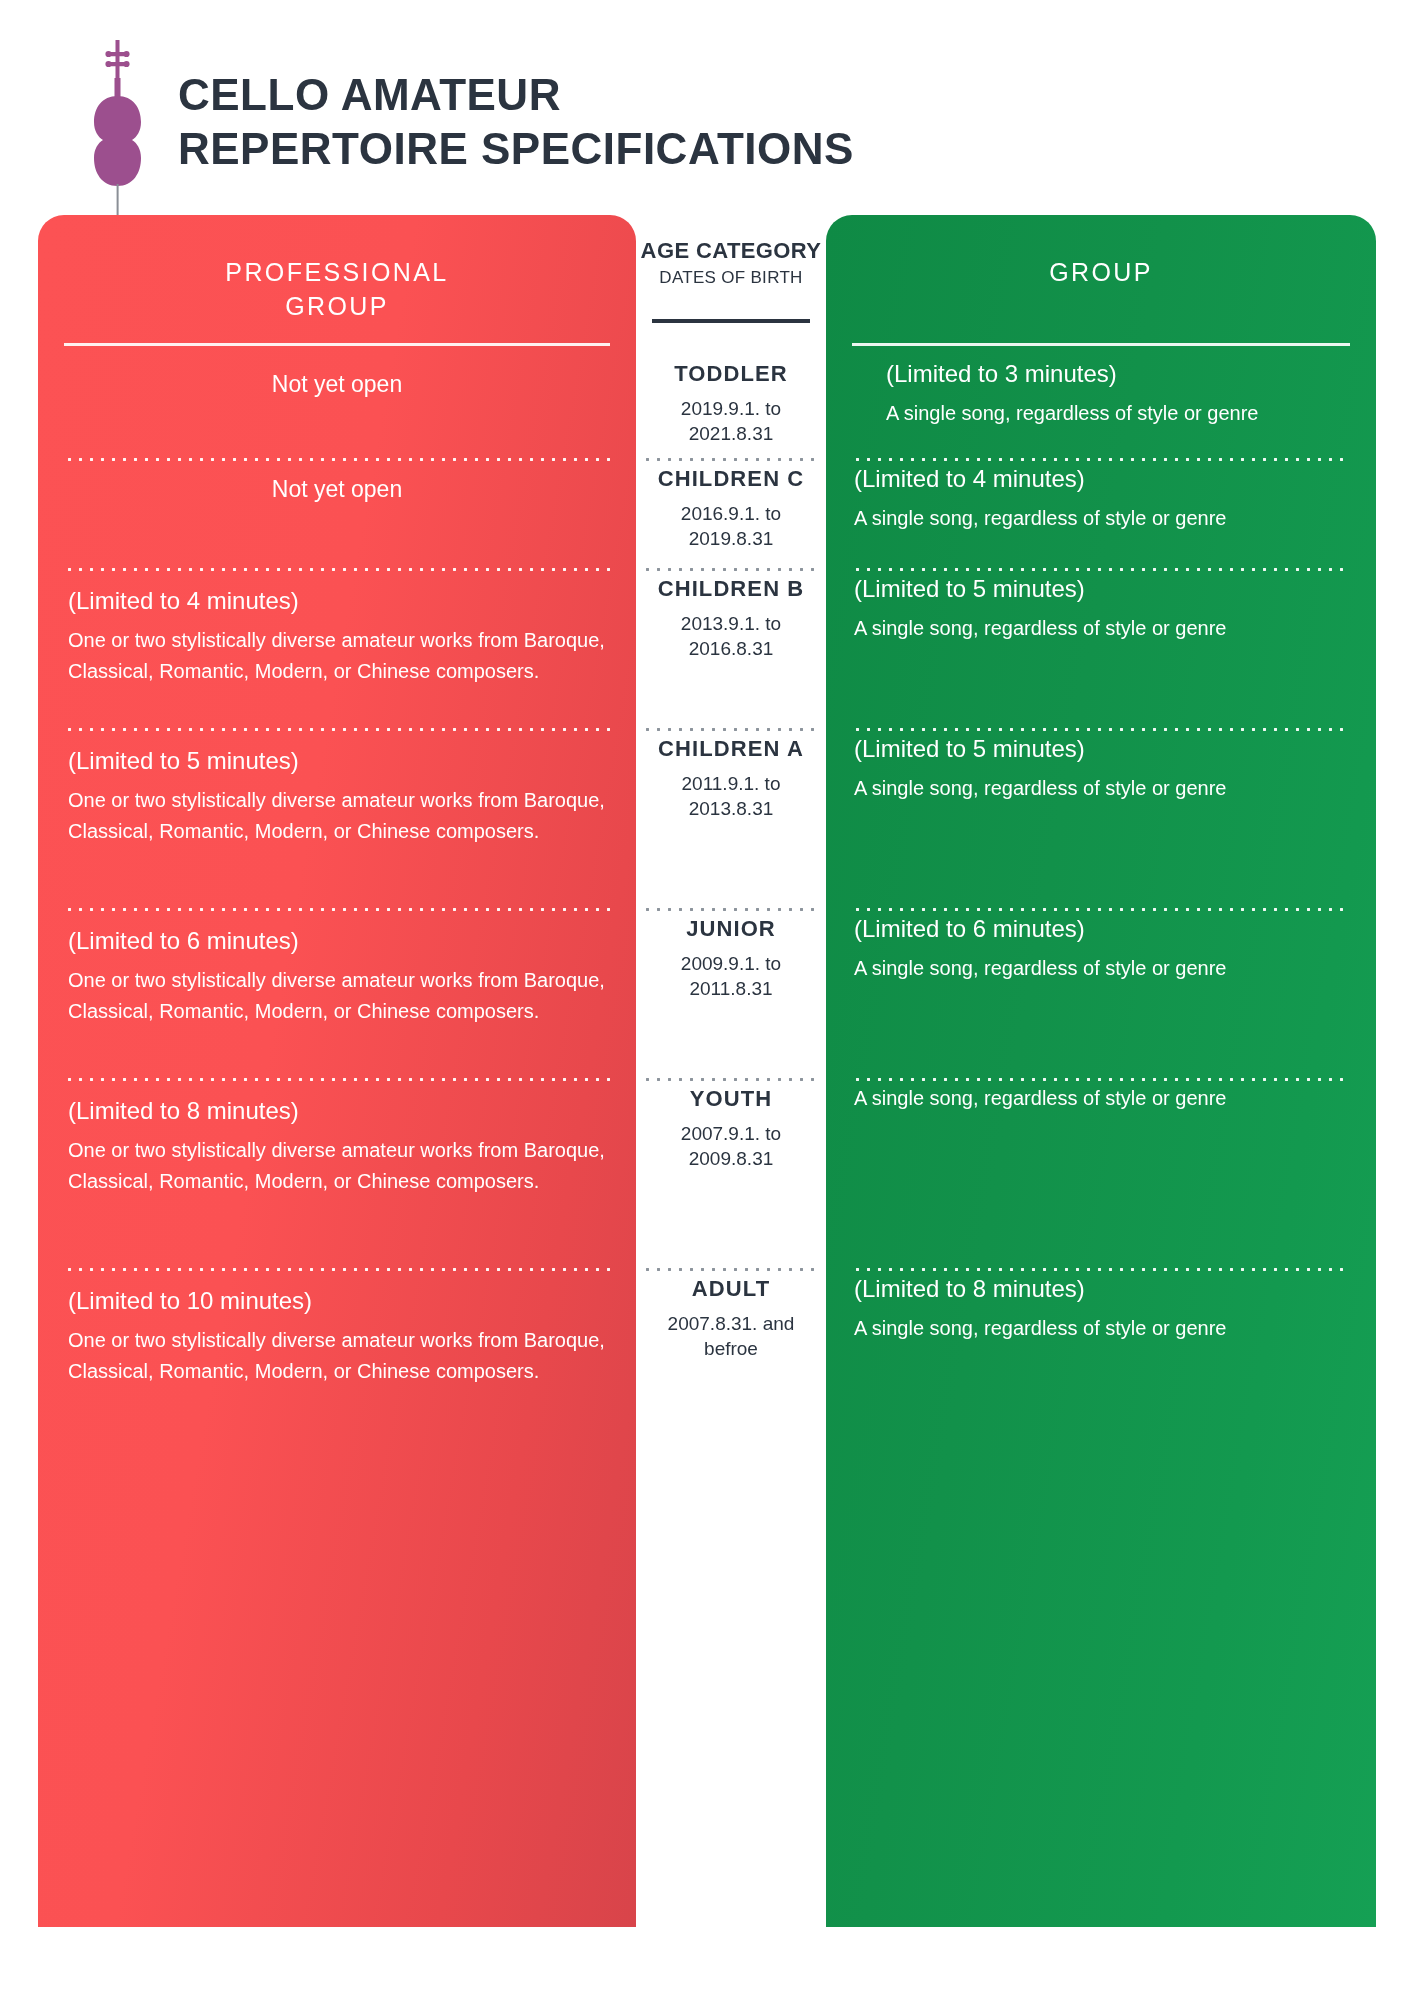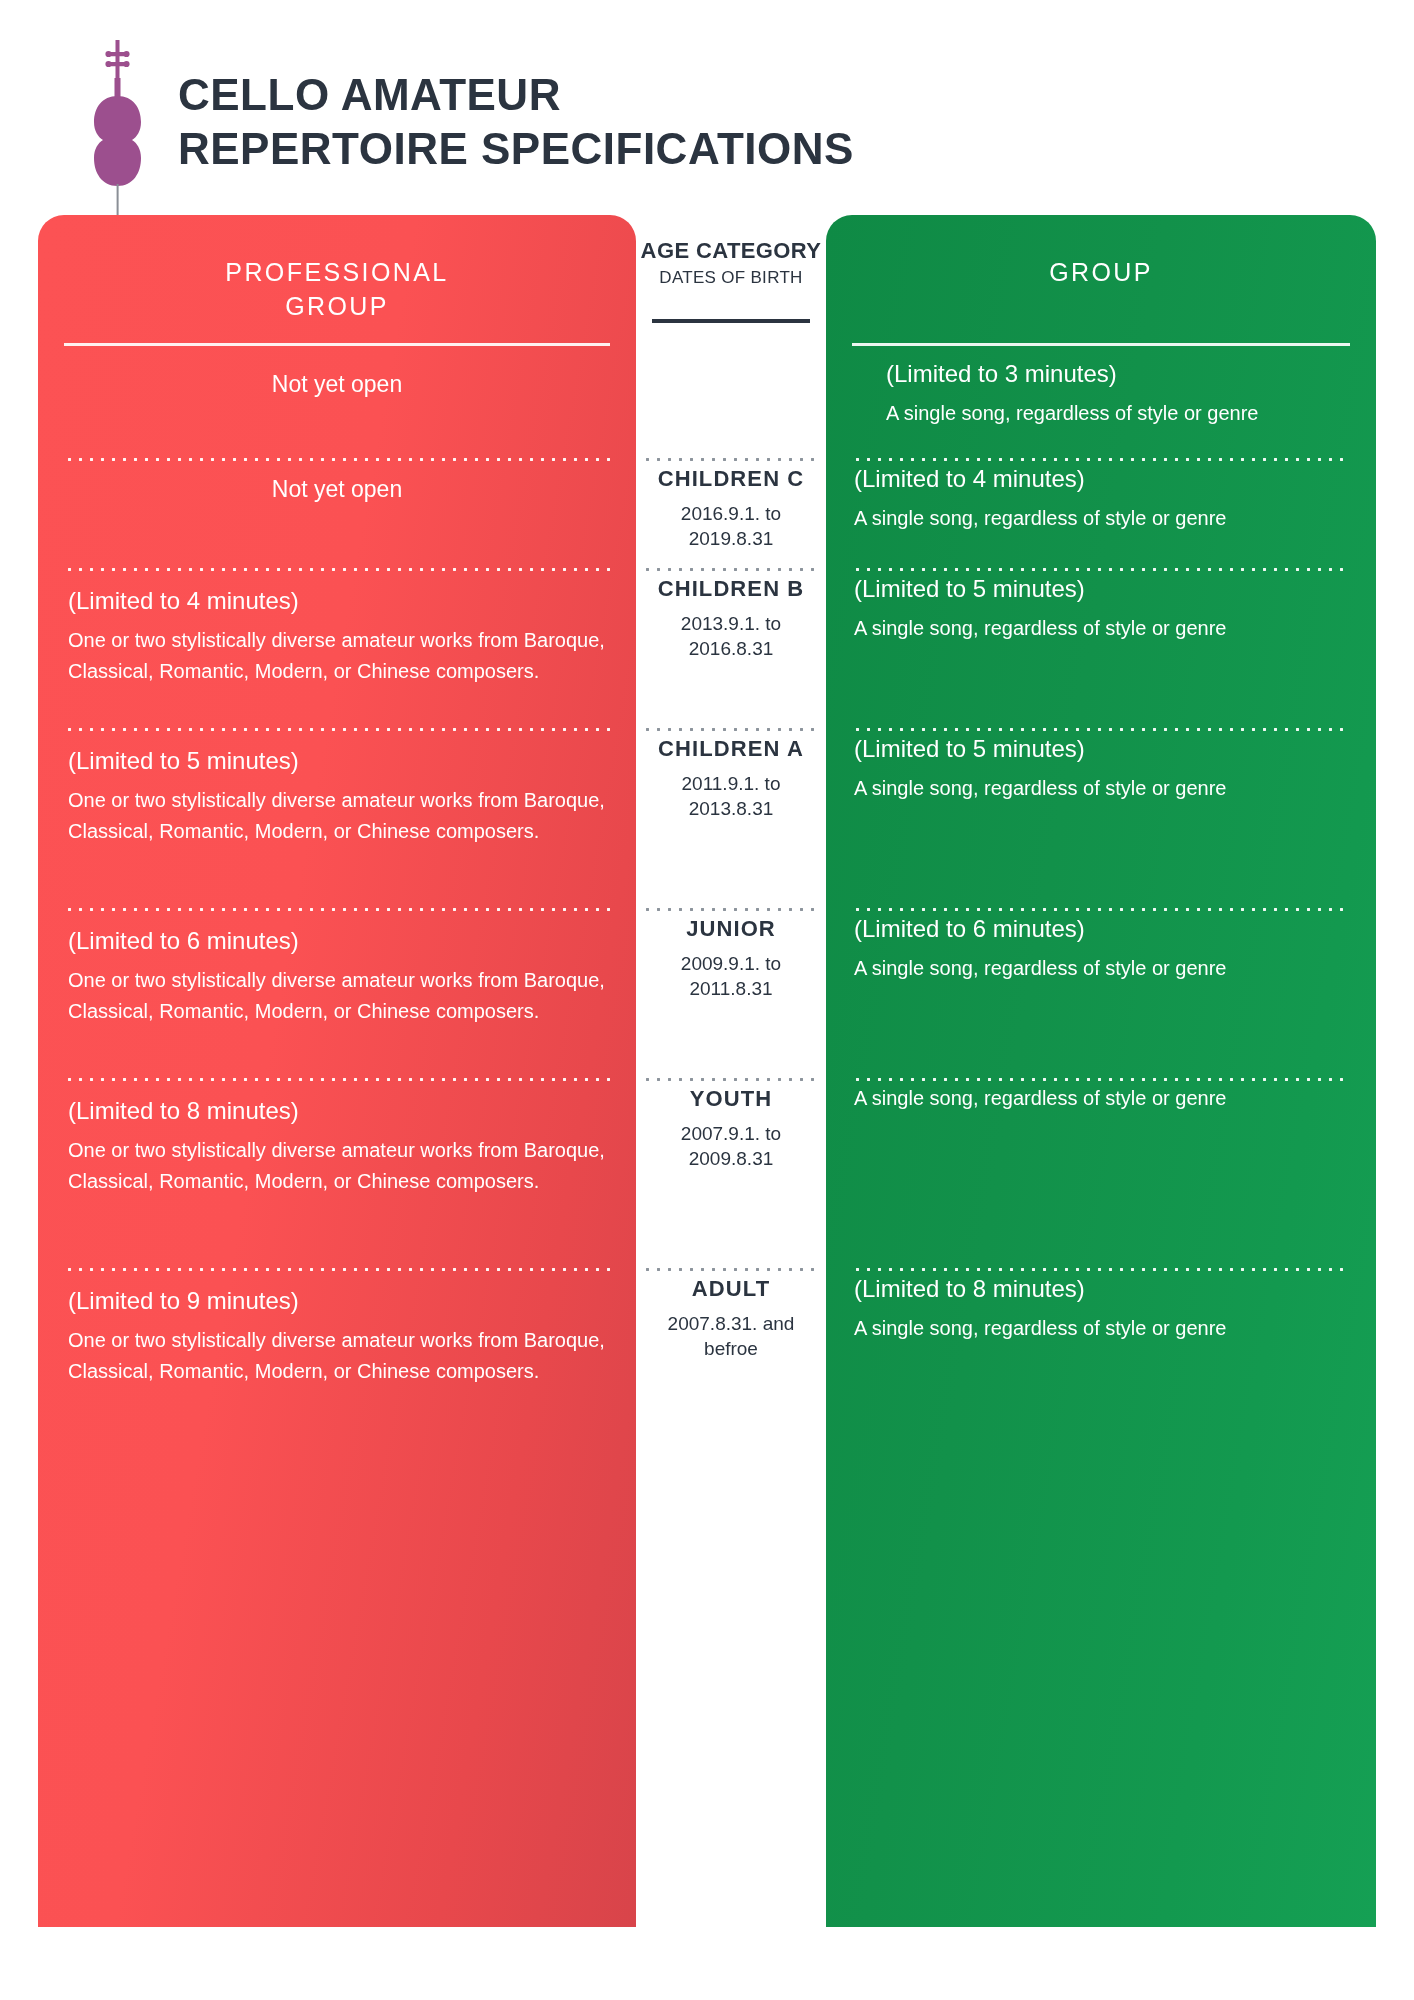--- a/index.html
+++ b/index.html
@@ -239,39 +239,43 @@
         </div>
         <div class="row-cell cell-pro" style="top: 710px;">
           <div class="limit">(Limited to 6 minutes)</div>
           <div class="desc">One or two stylistically diverse amateur works from Baroque, Classical, Romantic, Modern, or Chinese composers.</div>
         </div>
         <div class="row-cell cell-pro" style="top: 880px;">
           <div class="limit">(Limited to 8 minutes)</div>
           <div class="desc">One or two stylistically diverse amateur works from Baroque, Classical, Romantic, Modern, or Chinese composers.</div>
         </div>
         <div class="row-cell cell-pro" style="top: 1070px;">
-          <div class="limit">(Limited to 9 minutes)</div>
+          <div class="limit">(Limited to 10 minutes)</div>
           <div class="desc">One or two stylistically diverse amateur works from Baroque, Classical, Romantic, Modern, or Chinese composers.</div>
         </div>
         <div class="sep sep-white" style="top: 243px;"></div>
         <div class="sep sep-white" style="top: 353px;"></div>
         <div class="sep sep-white" style="top: 513px;"></div>
         <div class="sep sep-white" style="top: 693px;"></div>
         <div class="sep sep-white" style="top: 863px;"></div>
         <div class="sep sep-white" style="top: 1053px;"></div>
       </div>
   </div>
 
   <div class="col col-age">
     <div class="col-head">
       <div class="h-age1">AGE CATEGORY</div>
       <div class="h-age2">DATES OF BIRTH</div>
     </div>
     <div class="head-rule rule-age"></div>
     <div class="rows" id="age-rows">
+        <div class="row-cell cell-age" style="top: 145px;">
+          <div class="age-name">TODDLER</div>
+          <div class="age-dates">2019.9.1. to<br>2021.8.31</div>
+        </div>
         <div class="row-cell cell-age" style="top: 250px;">
           <div class="age-name">CHILDREN C</div>
           <div class="age-dates">2016.9.1. to<br>2019.8.31</div>
         </div>
         <div class="row-cell cell-age" style="top: 360px;">
           <div class="age-name">CHILDREN B</div>
           <div class="age-dates">2013.9.1. to<br>2016.8.31</div>
         </div>
         <div class="row-cell cell-age" style="top: 520px;">
           <div class="age-name">CHILDREN A</div>

